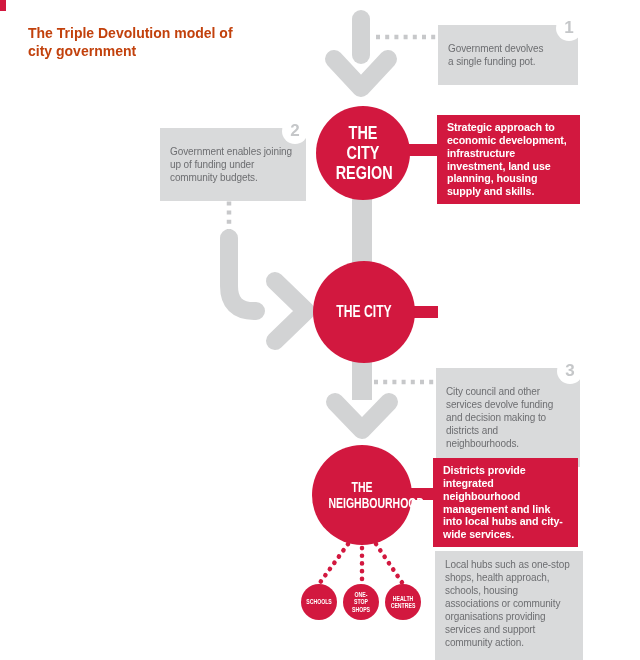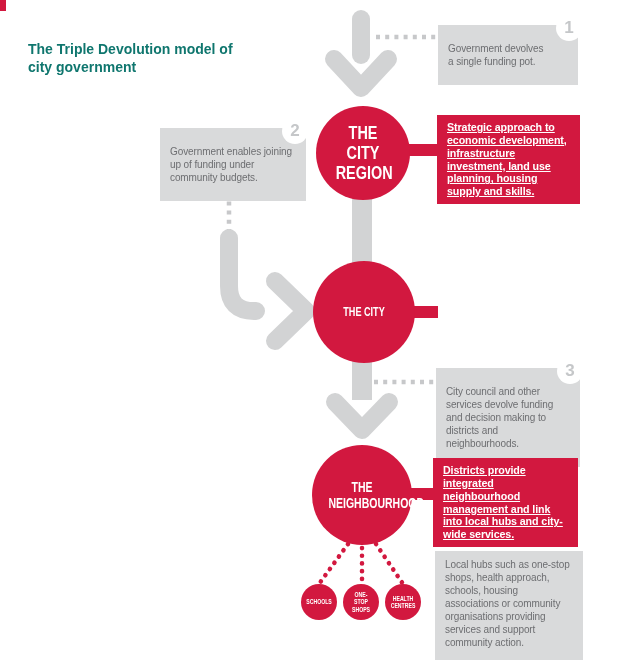--- a/index.html
+++ b/index.html
@@ -2,54 +2,54 @@
 <html><head>
 <meta charset="utf-8">
 <style>
   html,body{margin:0;padding:0;background:#ffffff;}
   .canvas{
     position:relative;width:640px;height:660px;background:#ffffff;
     font-family:"Liberation Sans","DejaVu Sans",sans-serif;overflow:hidden;
   }
   .corner-mark{position:absolute;left:0;top:0;width:6px;height:11px;background:#d2183f;}
   .title{
-    position:absolute;left:28px;top:40px;width:232px;margin:0;
-    color:#0f766e;font-size:14px;font-weight:700;line-height:1.3;
+    position:absolute;left:28px;top:24px;width:232px;margin:0;
+    color:#c2410c;font-size:14px;font-weight:700;line-height:1.3;
   }
   .connectors{position:absolute;left:0;top:0;width:640px;height:660px;z-index:0;}
   .arrow{fill:none;stroke:#d2d3d4;stroke-width:18;stroke-linecap:round;stroke-linejoin:round;}
   .shaftwide{fill:none;stroke:#d2d3d4;stroke-width:20;}
   .dotgray{fill:none;stroke:#c7c8ca;stroke-width:4.5;stroke-dasharray:4 5.2;}
   .stub{fill:none;stroke:#d2183f;stroke-width:12;}
   .dotred{fill:none;stroke:#d2183f;stroke-width:4.6;stroke-linecap:round;stroke-dasharray:0.1 7.6;}
 
   .gray-box{
     position:absolute;background:#d9dadb;color:#6d6e71;
     font-size:10px;line-height:1.3;font-weight:400;z-index:1;
     padding:17px 10px;box-sizing:border-box;letter-spacing:-0.1px;
   }
   .red-box{
     position:absolute;background:#d2183f;color:#ffffff;
     font-size:10.7px;line-height:1.2;font-weight:700;z-index:1;
-    padding:6px 10px;box-sizing:border-box;letter-spacing:-0.1px;text-decoration:underline;
+    padding:6px 10px;box-sizing:border-box;letter-spacing:-0.1px;
   }
   .badge{
     position:absolute;width:26px;height:26px;border-radius:50%;background:#ffffff;
     color:#c5c7c9;font-size:17px;font-weight:600;
     display:flex;align-items:center;justify-content:center;z-index:2;
   }
   .circle{
     position:absolute;border-radius:50%;background:#d2183f;color:#ffffff;
     display:flex;align-items:center;justify-content:center;text-align:center;
     font-weight:700;z-index:1;
   }
   .circle .label{transform:scaleX(0.76);line-height:1.05;}
   .circle-region{left:316px;top:106px;width:94px;height:94px;font-size:19px;}
   .circle-region .label{width:72px;}
-  .circle-city{left:313px;top:261px;width:102px;height:102px;font-size:12px;}
+  .circle-city{left:313px;top:261px;width:102px;height:102px;font-size:16px;}
   .circle-city .label{width:74px;}
   .circle-nb{left:312px;top:445px;width:100px;height:100px;font-size:15px;align-items:center;}
   .circle-nb .label{width:96px;transform:scaleX(0.70);}
   .hub-circle{
     position:absolute;width:36px;height:36px;border-radius:50%;background:#d2183f;
     color:#ffffff;display:flex;align-items:center;justify-content:center;text-align:center;
     font-weight:700;font-size:6.3px;z-index:1;
   }
   .hub-circle .label{transform:scaleX(0.82);line-height:1.15;width:32px;}
 

